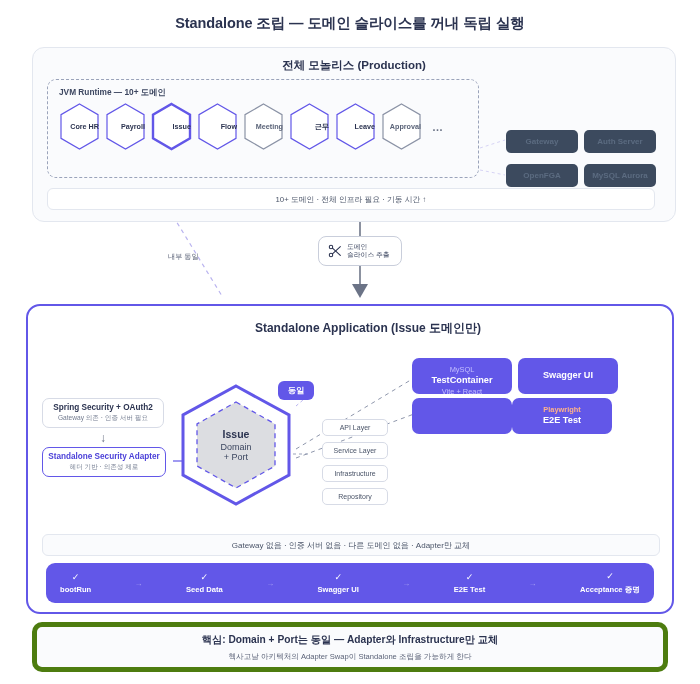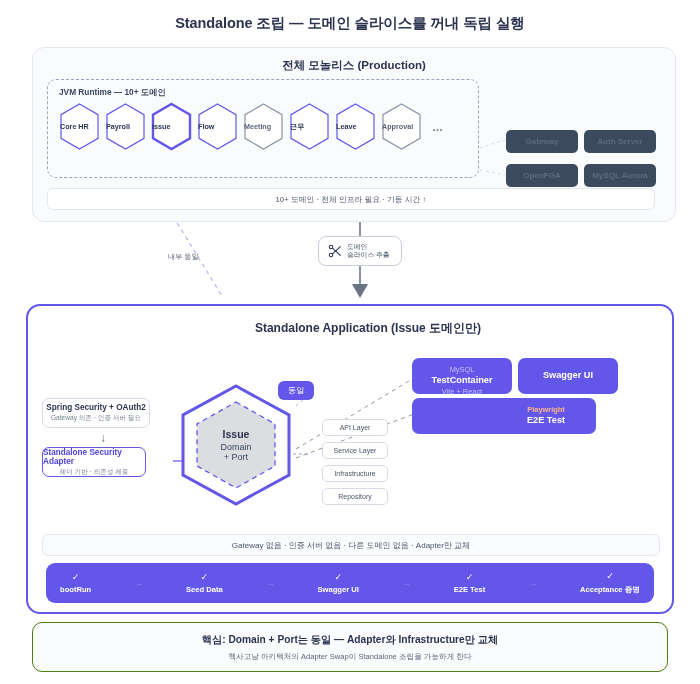--- a/index.html
+++ b/index.html
@@ -38,21 +38,21 @@
     position: absolute; left: 14px; top: 31px; width: 432px; height: 99px;
     border: 1.3px dashed #9aa3ba; border-radius: 9px; background: transparent;
   }
   #jvm-label {
     position: absolute; left: 11px; top: 7px;
     font-size: 8.3px; font-weight: bold; color: #3c4660;
   }
   .hexrow { position: absolute; left: 10px; top: 22px; display: flex; align-items: center; gap: 3px; }
   .hex {
     position: relative; width: 43px; height: 49px;
-    display: flex; align-items: center; justify-content: flex-start;
+    display: flex; align-items: center; justify-content: flex-end;
   }
   .hex svg { position: absolute; left: 0; top: 0; }
   .hex span {
     position: relative; z-index: 2;
     font-size: 7.2px; font-weight: bold; color: #2b3350;
     text-align: center; line-height: 1.05; padding: 0 2px;
   }
   .hex.muted span { color: #5a6378; }
   .hex.active span { color: #2b3350; }
   .ellipsis { font-size: 11px; color: #6b7386; font-weight: bold; padding-left: 6px; letter-spacing: 1px;}
@@ -128,21 +128,21 @@
     position: absolute; width: 66px; height: 17px;
     background: #ffffff; border: 1px solid #d7dbe6; border-radius: 5px;
     display: flex; align-items: center; justify-content: center;
     font-size: 7px; color: #4a5468;
   }
 
   
   #same-badge {
     position: absolute; left: 278px; top: 381px;
     background: #6257e8; color: #fff; border-radius: 6px;
-    font-size: 8.2px; font-weight: normal;
+    font-size: 8.2px; font-weight: bold;
     padding: 4px 10px;
   }
 
   
   #core-hex { position: absolute; left: 178px; top: 383px; width: 116px; height: 124px; }
   #core-hex .lbl {
     position: absolute; left: 0; top: 0; width: 116px; height: 124px;
     display: flex; flex-direction: column; align-items: center; justify-content: center;
     z-index: 3;
   }
@@ -166,21 +166,21 @@
     padding: 0 14px;
   }
   .step { display: flex; flex-direction: column; align-items: center; justify-content: center; }
   .step .ck { font-size: 9px; color: #ffffff; line-height: 1.2; }
   .step .lb { font-size: 7.6px; color: #ffffff; font-weight: bold; margin-top: 3px;}
   .step-arrow { font-size: 8px; color: #a49df2; }
 
   
   #footer {
     position: absolute; left: 32px; top: 622px; width: 636px; height: 50px;
-    background: #fafbfd; border: 1px solid #4d7c0f; border-radius: 10px;
+    background: #fafbfd; border: 5px solid #4d7c0f; border-radius: 10px;
     display: flex; flex-direction: column; align-items: center; justify-content: center;
   }
   #footer .f1 { font-size: 10.2px; font-weight: bold; color: #2b3350; }
   #footer .f2 { font-size: 7.6px; color: #5b6378; margin-top: 5px; }
 
   svg.overlay { position: absolute; left: 0; top: 0; pointer-events: none; }
 </style>
 </head>
 <body>
 
@@ -293,47 +293,47 @@
       <polygon points="168,151 176,155 168,159" fill="#6257e8"></polygon>
 
       <line x1="265" y1="148" x2="282" y2="148" stroke="#9aa3ba" stroke-width="1" stroke-dasharray="3 3"></line>
 
       <line x1="268" y1="143" x2="386" y2="72" stroke="#8f97ac" stroke-width="1" stroke-dasharray="4 4"></line>
       <line x1="268" y1="152" x2="386" y2="108" stroke="#8f97ac" stroke-width="1" stroke-dasharray="4 4"></line>
 
       <line x1="268" y1="100" x2="282" y2="88" stroke="#b9b3ef" stroke-width="1" stroke-dasharray="3 3"></line>
     </svg>
 
-    <div class="wbox" style="left:14px; top:92px; width:108px; height:30px;">
+    <div class="wbox" style="left:14px; top:92px; width:122px; height:30px;">
       <div class="t">Spring Security + OAuth2</div>
       <div class="s">Gateway 의존 · 인증 서버 필요</div>
     </div>
     <div class="arrow-down" style="left:72px; top:126px;">↓</div>
-    <div class="wbox accent" style="left:14px; top:141px; width:104px; height:30px;">
+    <div class="wbox accent" style="left:14px; top:141px; width:124px; height:30px;">
       <div class="t">Standalone Security Adapter</div>
       <div class="s">헤더 기반 · 의존성 제로</div>
     </div>
 
     <div class="layer" style="left:294px; top:113px;">API Layer</div>
     <div class="layer" style="left:294px; top:136px;">Service Layer</div>
     <div class="layer" style="left:294px; top:159px;">Infrastructure</div>
     <div class="layer" style="left:294px; top:182px;">Repository</div>
 
     <div class="pbox" style="left:384px; top:52px; width:100px; height:36px;">
       <div class="sub">MySQL</div>
       <div class="main">TestContainer</div>
     </div>
     <div class="pbox" style="left:490px; top:52px; width:100px; height:36px;">
       <div class="main">Swagger UI</div>
     </div>
     <div class="pbox" style="left:384px; top:92px; width:100px; height:36px;gap:36px;">
       <div class="sub">Vite + React</div>
       <div class="main">Frontend</div>
     </div>
-    <div class="pbox" style="left:468px; top:92px; width:100px; height:36px;">
+    <div class="pbox" style="left:484px; top:92px; width:100px; height:36px;">
       <div class="sub warn">Playwright</div>
       <div class="main">E2E Test</div>
     </div>
 
     <div id="sa-strip">Gateway 없음 · 인증 서버 없음 · 다른 도메인 없음 · Adapter만 교체</div>
   </div>
 
   <div id="same-badge">동일</div>
 
   <div id="core-hex">

